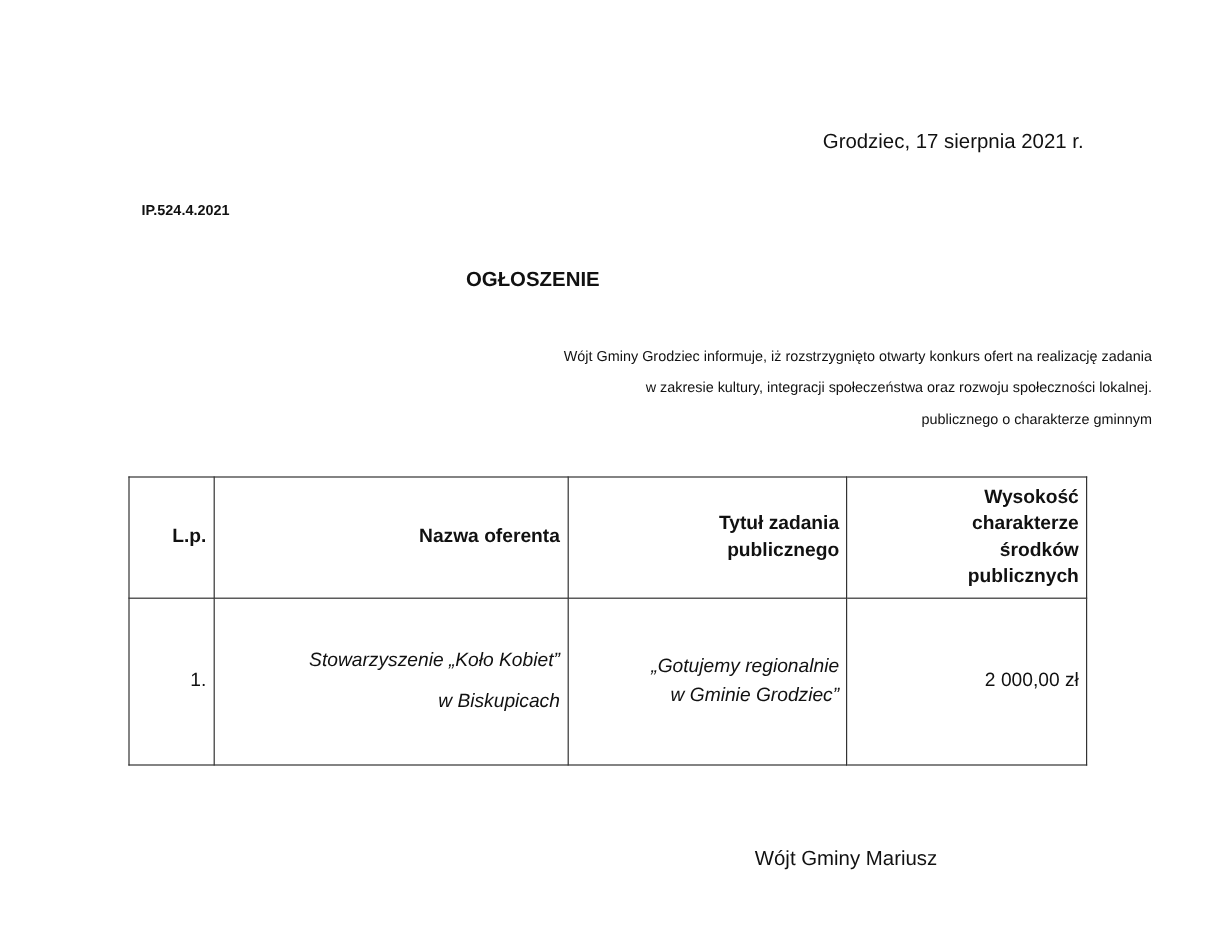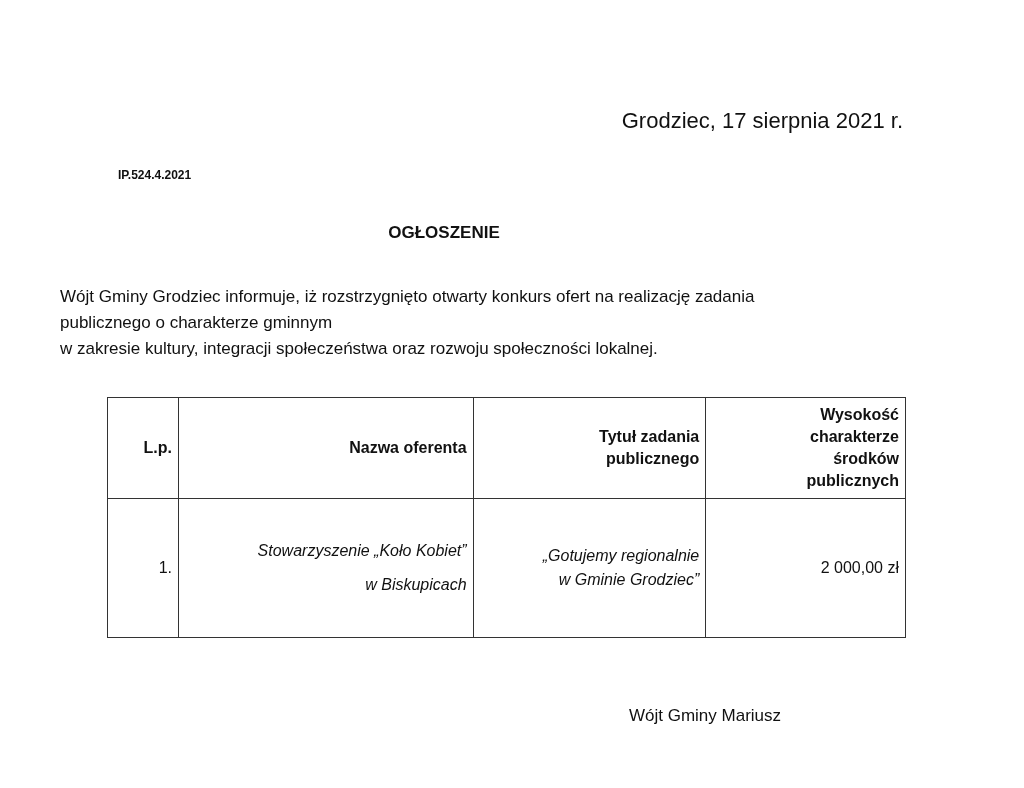--- a/index.html
+++ b/index.html
@@ -1,41 +1,41 @@
 <!DOCTYPE html>
 <html><head>
 <meta charset="utf-8">
 <style>
   html, body { margin:0; padding:0; background:#ffffff; }
   body { width:1024px; height:788px; position:relative; overflow:hidden;
          font-family:"Liberation Sans", "DejaVu Sans", sans-serif; color:#111; }
   .abs { position:absolute; }
-  .date { left:600px; top:108px; width:303px; text-align:right; font-size:22px; }
+  .date { left:600px; top:108px; width:303px; text-align:right; font-size:17px; }
   .ref { left:118px; top:168px; font-size:12px; font-weight:bold; }
   .title { left:0; width:888px; top:223px; text-align:center; font-size:17px; font-weight:bold; }
-  .intro { left:60px; width:900px; top:284px; text-align:left; font-size:17px; line-height:26px; }
+  .intro { left:60px; width:900px; top:284px; text-align:right; font-size:12px; line-height:26px; }
   .intro div { white-space:nowrap; }
   table.grid { position:absolute; left:107px; top:397px; width:799px; border-collapse:collapse; }
   table.grid td, table.grid th { border:1.5px solid #333; text-align:right; vertical-align:middle; font-size:16px; padding:0 6px; }
   table.grid th { font-weight:bold; line-height:22px; height:100px; }
   table.grid td { height:138px; line-height:34px;padding-left:48px; }
   .it { font-style:italic; }
   .sig { left:560px; width:290px; top:702px; text-align:center; font-size:17px; line-height:28px; }
 </style>
 </head>
 <body>
 
 <div class="abs date">Grodziec,  17 sierpnia 2021 r.</div>
 <div class="abs ref">IP.524.4.2021</div>
 <div class="abs title">OGŁOSZENIE</div>
 
 <div class="abs intro">
   <div>Wójt Gminy Grodziec informuje, iż rozstrzygnięto otwarty konkurs ofert na realizację zadania</div>
+  <div>w zakresie kultury, integracji społeczeństwa oraz rozwoju społeczności lokalnej.</div>
   <div>publicznego o charakterze gminnym</div>
-  <div>w zakresie kultury, integracji społeczeństwa oraz rozwoju społeczności lokalnej.</div>
 </div>
 
 <table class="grid">
   <colgroup>
     <col style="width:71px">
     <col style="width:295px">
     <col style="width:233px">
     <col style="width:200px">
   </colgroup>
   <tbody>

